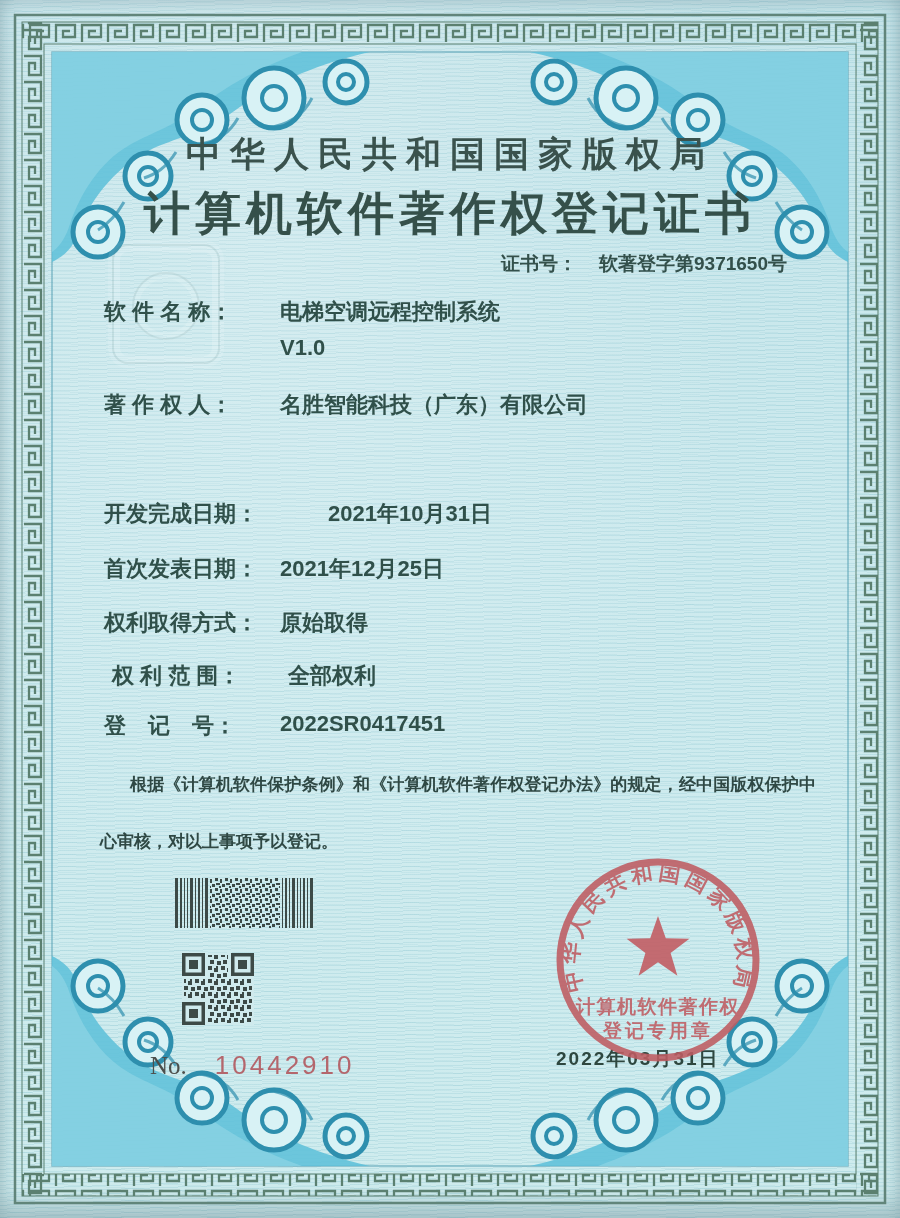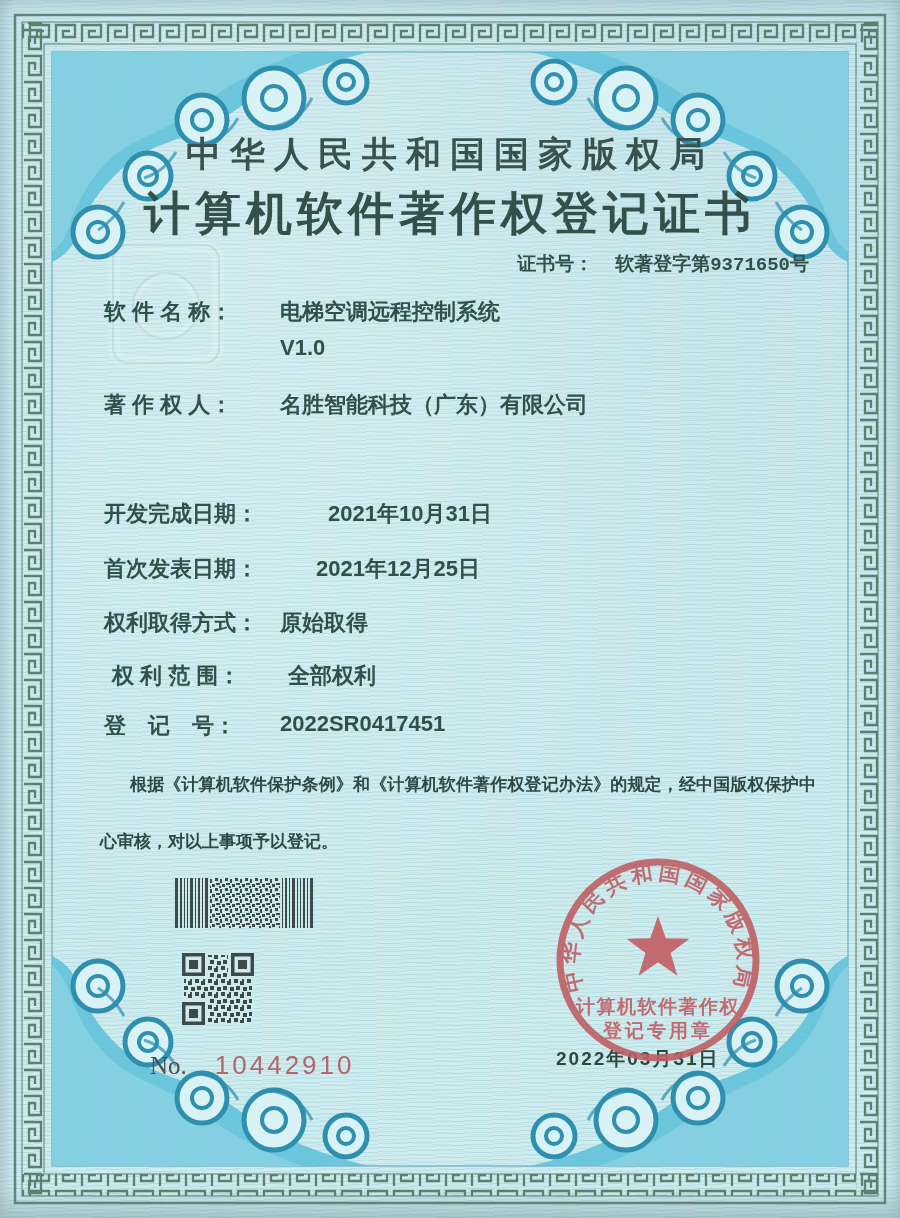--- a/index.html
+++ b/index.html
@@ -11,22 +11,22 @@
       repeating-linear-gradient(178deg, rgba(96,172,188,.17) 0 1px, transparent 1px 4px),
       repeating-linear-gradient(3deg, rgba(96,172,188,.10) 0 1px, transparent 1px 6px),
       linear-gradient(180deg,#c6e5ea 0%, #cdeaee 45%, #cfecee 100%);
     box-shadow: inset 0 -14px 22px rgba(90,120,130,.35), inset 0 6px 14px rgba(110,140,150,.25);
   }
   .abs{position:absolute;}
   .title1{left:0;right:0;top:131px;text-align:center;font-size:35px;font-weight:700;
     letter-spacing:9px;color:#3a524d;}
   .title2{left:0;right:0;top:183px;text-align:center;font-size:46px;font-weight:900;
     letter-spacing:5px;color:#35504a;}
-  .certno{right:91px;top:251px;font-size:19px;font-weight:700;color:#33504b;
-    font-family:Liberation Mono, monospace;}
+  .certno{right:113px;top:251px;font-size:19px;font-weight:700;color:#33504b;
+    font-family:Liberation Sans, sans-serif;}
   .certno .gap{display:inline-block;width:22px;}
   .row{left:0;top:0;display:flex;align-items:flex-start;
     font-family:"Liberation Sans", sans-serif;font-weight:700;color:#30504a;font-size:22px;}
   .row .label{display:inline-block;width:176px;margin-left:104px;white-space:pre;}
   .row .val{display:inline-block;white-space:pre;}
   .val2{margin-top:8px;}
   .para{left:100px;width:716px;top:756px;font-size:17px;line-height:57px;
     font-weight:600;color:#2f4844;text-indent:30px;text-align:justify;}
   .noline{left:150px;top:1050px;font-size:25px;color:#4c4f4c;}
   .noline .digits{font-family:Liberation Sans, sans-serif;font-size:26px;color:#b4666c;
@@ -111,21 +111,21 @@
   <div class="abs row" style="top:390px;">
     <span class="label">著 作 权 人：</span>
     <span class="val">名胜智能科技（广东）有限公司</span>
   </div>
 
   <div class="abs row" style="top:499px;gap:48px;">
     <span class="label">开发完成日期：</span>
     <span class="val">2021年10月31日</span>
   </div>
 
-  <div class="abs row" style="top:554px;gap:36px;">
+  <div class="abs row" style="top:554px;">
     <span class="label">首次发表日期：</span>
     <span class="val">2021年12月25日</span>
   </div>
 
   <div class="abs row" style="top:608px;">
     <span class="label">权利取得方式：</span>
     <span class="val">原始取得</span>
   </div>
 
   <div class="abs row" style="top:661px;padding-left:8px;">

